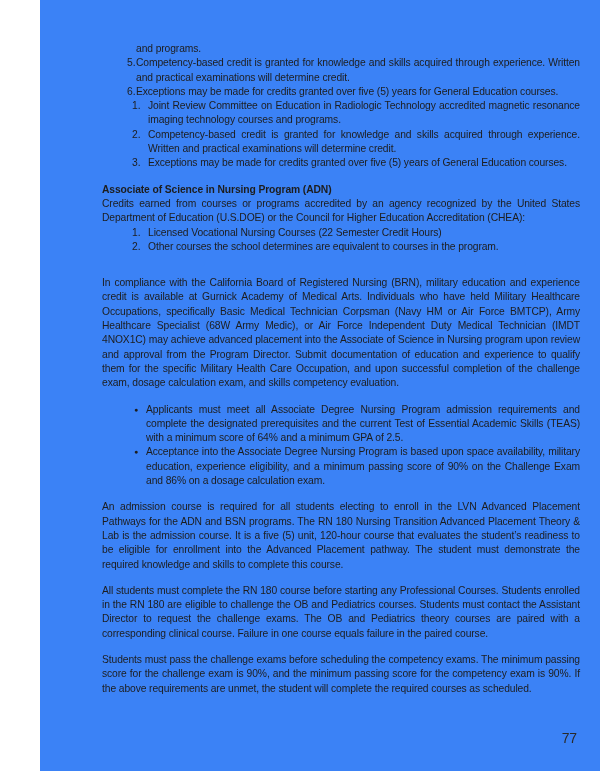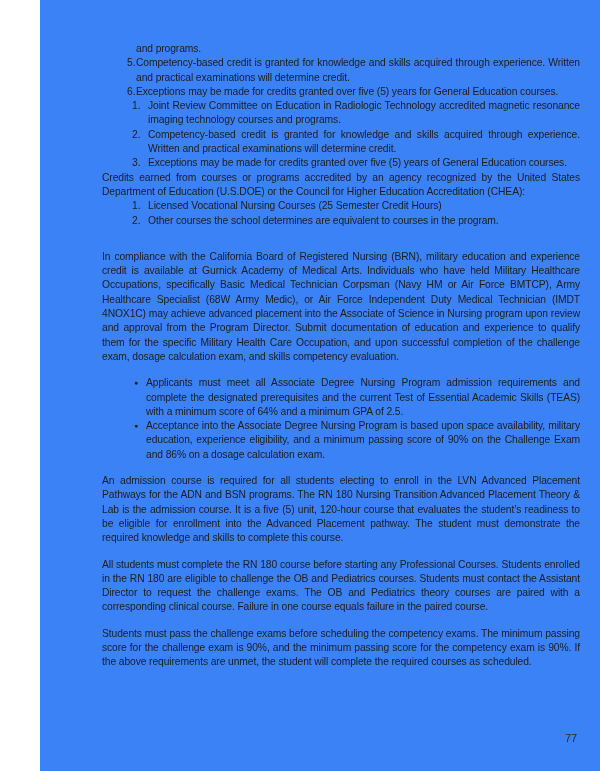--- a/index.html
+++ b/index.html
@@ -26,21 +26,21 @@
   .li .marker { position: absolute; left: 30px; top: 0; }
   .toplist .li { padding-left: 34px; }
   .toplist .li .marker { left: 25px; }
   .ulist { margin-top: 12px; }
   .ulist .li { padding-left: 44px; }
   .ulist .li .marker { left: 32px; font-size: 7px; }
   .page-number {
     position: absolute;
     right: 63px;
     bottom: 26px;
-    font-size: 11px;
+    font-size: 14px;
     color: #2a2a2a;
   }
 </style>
 </head>
 <body>
 
 <div class="page">
   <div class="content">
 
     <div class="cont-line">and programs.</div>
@@ -64,25 +64,26 @@
       <div class="li">
         <span class="marker">2.</span>
         <span>Competency-based credit is granted for knowledge and skills acquired through experience. Written and practical examinations will determine credit.</span>
       </div>
       <div class="li">
         <span class="marker">3.</span>
         <span>Exceptions may be made for credits granted over five (5) years of General Education courses.</span>
       </div>
     </div>
 
+    <div class="heading">Associate of Science in Nursing Program (ADN)</div>
     <p class="intro">Credits earned from courses or programs accredited by an agency recognized by the United States Department of Education (U.S.DOE) or the Council for Higher Education Accreditation (CHEA):</p>
     <div class="olist">
       <div class="li">
         <span class="marker">1.</span>
-        <span>Licensed Vocational Nursing Courses (25 Semester Credit Hours)</span>
+        <span>Licensed Vocational Nursing Courses (22 Semester Credit Hours)</span>
       </div>
       <div class="li">
         <span class="marker">2.</span>
         <span>Other courses the school determines are equivalent to courses in the program.</span>
       </div>
     </div>
 
     <p class="para para-lg">In compliance with the California Board of Registered Nursing (BRN), military education and experience credit is available at Gurnick Academy of Medical Arts. Individuals who have held Military Healthcare Occupations, specifically Basic Medical Technician Corpsman (Navy HM or Air Force BMTCP), Army Healthcare Specialist (68W Army Medic), or Air Force Independent Duty Medical Technician (IMDT 4NOX1C) may achieve advanced placement into the Associate of Science in Nursing program upon review and approval from the Program Director. Submit documentation of education and experience to qualify them for the specific Military Health Care Occupation, and upon successful completion of the challenge exam, dosage calculation exam, and skills competency evaluation.</p>
 
     <div class="ulist">

